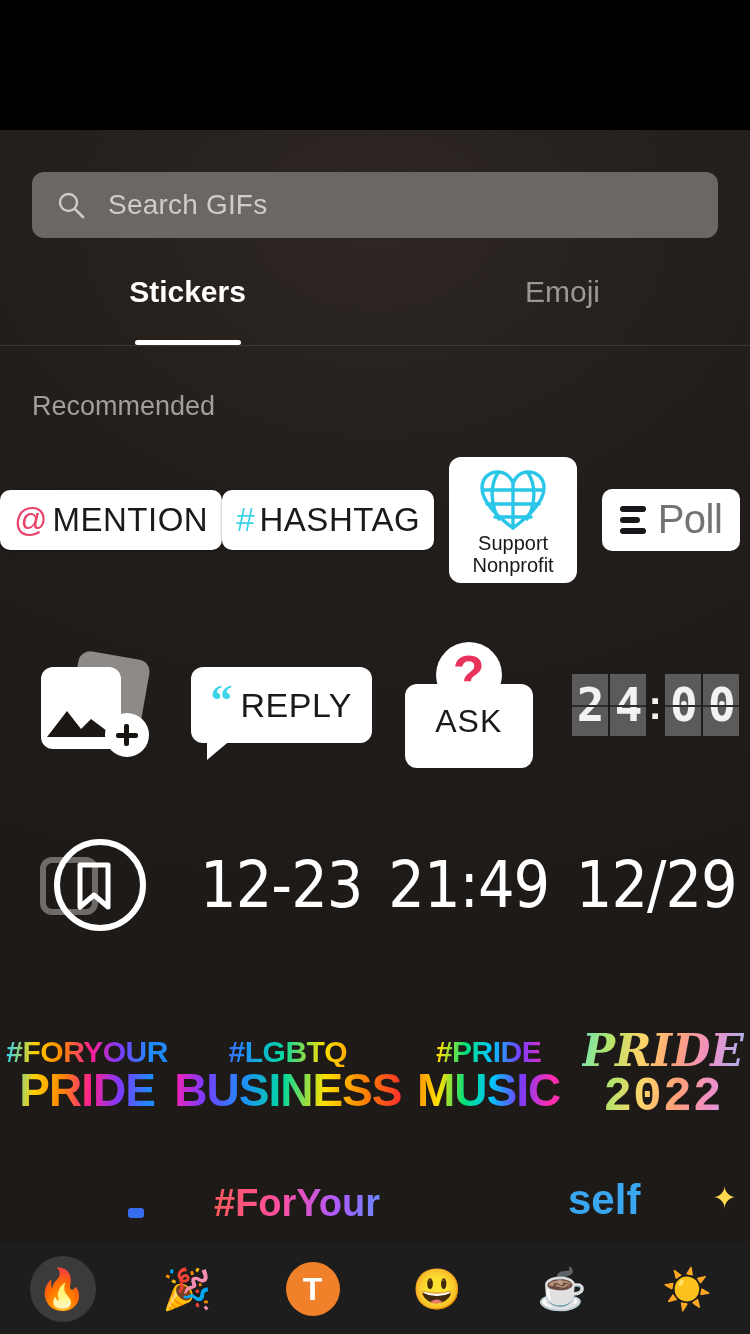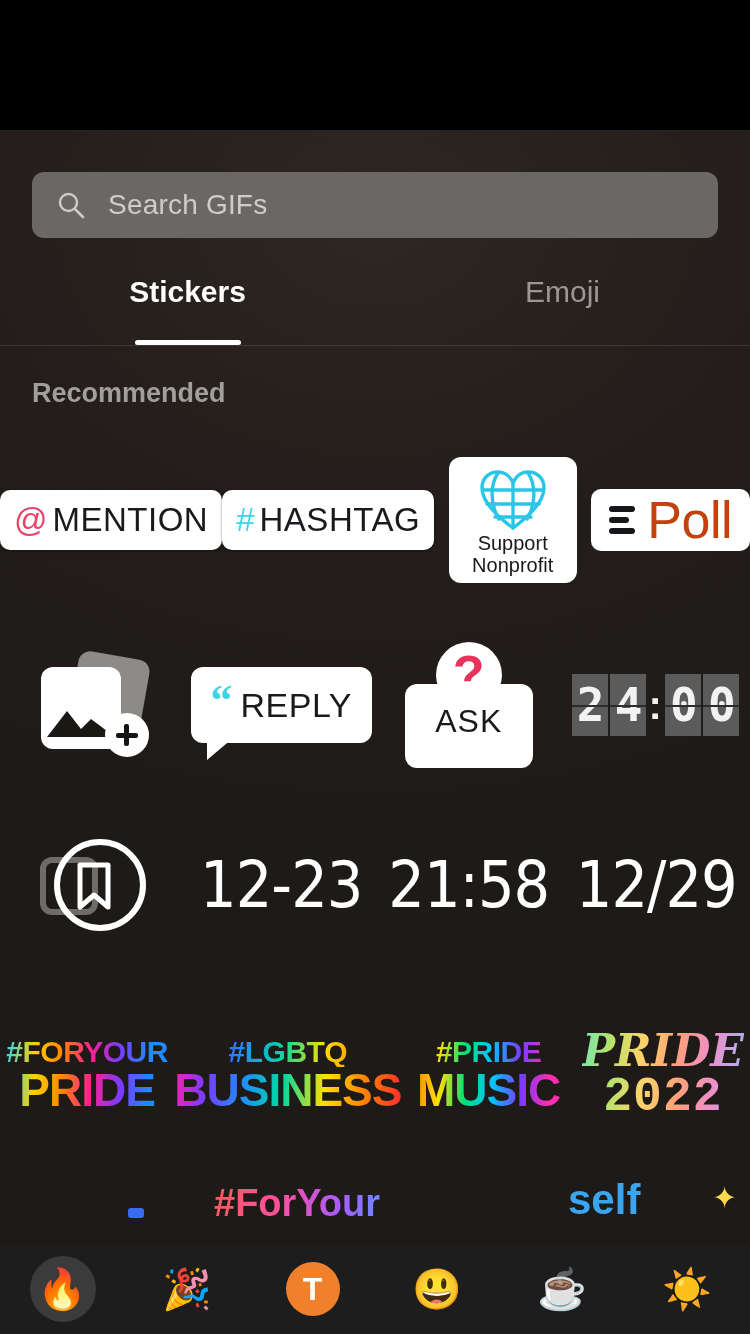--- a/index.html
+++ b/index.html
@@ -108,24 +108,23 @@
   .tabs-divider {
     position: absolute;
     top: 215px; left: 0;
     width: 750px; height: 1px;
     background: rgba(255,255,255,0.10);
   }
 
   
   .section-title {
     position: absolute;
-    top: 248px; left: 32px;
+    top: 261px; left: 32px;
     font-size: 27px;
     color: #a29e9b;
-    font-weight: bold;
   }
 
   
   .row {
     position: absolute;
     left: 0;
     width: 750px;
     display: flex;
   }
   .cell {
@@ -203,22 +202,22 @@
   .poll-bars i {
     display: block;
     height: 6px;
     background: #17171b;
     border-radius: 3px;
   }
   .poll-bars i:nth-child(1) { width: 26px; }
   .poll-bars i:nth-child(2) { width: 20px; }
   .poll-bars i:nth-child(3) { width: 26px; }
   .poll-text {
-    font-size: 52px;
-    color: #c2410c;
+    font-size: 40px;
+    color: #737373;
     letter-spacing: -0.5px;
   }
 
   
   .photo-add { position: relative; width: 110px; height: 100px; }
   .photo-back {
     position: absolute;
     right: 4px; top: 0;
     width: 72px; height: 80px;
     background: #8d8a87;
@@ -665,21 +664,21 @@
             <path d="M4 4 H32 V46 L18 34 L4 46 Z" fill="none" stroke="#ffffff" stroke-width="5" stroke-linejoin="round"></path>
           </svg>
         </div>
       </div>
 
       <div class="cell">
         <span class="bigtext">12-23</span>
       </div>
 
       <div class="cell">
-        <span class="bigtext">21:58</span>
+        <span class="bigtext">21:49</span>
       </div>
 
       <div class="cell">
         <span class="bigtext">12/29</span>
       </div>
 
     </div>
 
     <div class="row row-4">
 

